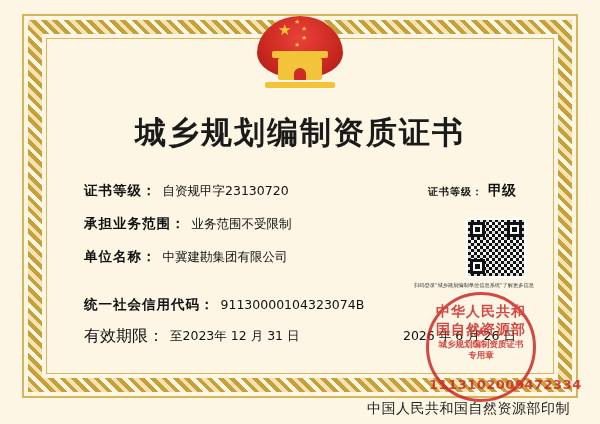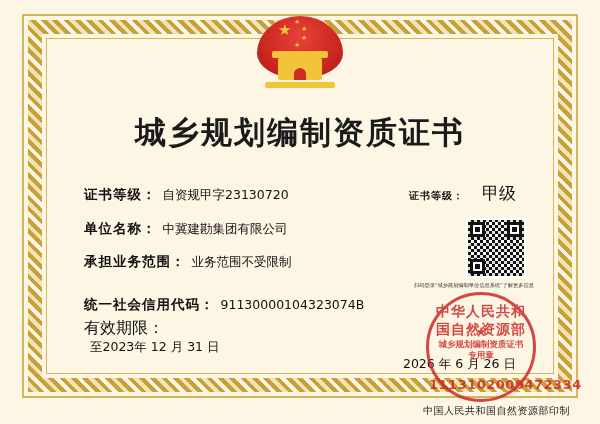--- a/index.html
+++ b/index.html
@@ -167,38 +167,38 @@
     margin-left: 6px;
     white-space: nowrap;
   }
   .row .right-label {
     margin-left: auto;
     font-size: 10px;
     font-weight: 700;
     letter-spacing: 1px;
   }
   .row .right-value {
-    font-size: 17px;
-    margin-left: 18px;
+    font-size: 14px;
+    margin-left: 5px;
+    font-weight: bold;
   }
 
   .lower {
     position: absolute;
     left: 84px;
     top: 296px;
     width: 432px;
     font-family: "DejaVu Sans", sans-serif;
     color: #111;
   }
-  .lower .row { margin-bottom: 4px; }
+  .lower .row { margin-bottom: 12px; }
 
   .date-row {
     display: flex;
-    align-items: flex-start;
-    flex-direction: column;
+    align-items: center;
   }
   .date-row .seg { font-size: 12.5px; margin-left: 6px; white-space: nowrap; }
   .date-row .issue-date {
     margin-left: auto;
     font-size: 12.5px;
     white-space: nowrap;
   }
 
   
   .qr {
@@ -286,21 +286,21 @@
     font-size: 13px;
     line-height: 1;
   }
 
   
   .footer {
     position: absolute;
     right: 30px;
     bottom: 6px;
     font-family: "DejaVu Sans", sans-serif;
-    font-size: 10px;
+    font-size: 14px;
     color: #222;
     letter-spacing: 0.5px;
   }
 </style>
 </head>
 <body>
 
 <div class="cert">
 
   <div class="border-outer"></div>
@@ -321,26 +321,26 @@
   <div class="title">城乡规划编制资质证书</div>
 
   <div class="fields">
     <div class="row">
       <span class="label">证书等级：</span>
       <span class="value">自资规甲字23130720</span>
       <span class="right-label">证书等级：</span>
       <span class="right-value">甲级</span>
     </div>
     <div class="row">
+      <span class="label">承担业务范围：</span>
+      <span class="value">业务范围不受限制</span>
+    </div>
+    <div class="row">
       <span class="label">单位名称：</span>
       <span class="value">中冀建勘集团有限公司</span>
-    </div>
-    <div class="row">
-      <span class="label">承担业务范围：</span>
-      <span class="value">业务范围不受限制</span>
     </div>
   </div>
 
   <div class="qr">
     <div class="fp tl">
         <i></i>
       </div>
     <div class="fp tr">
         <i></i>
       </div>

